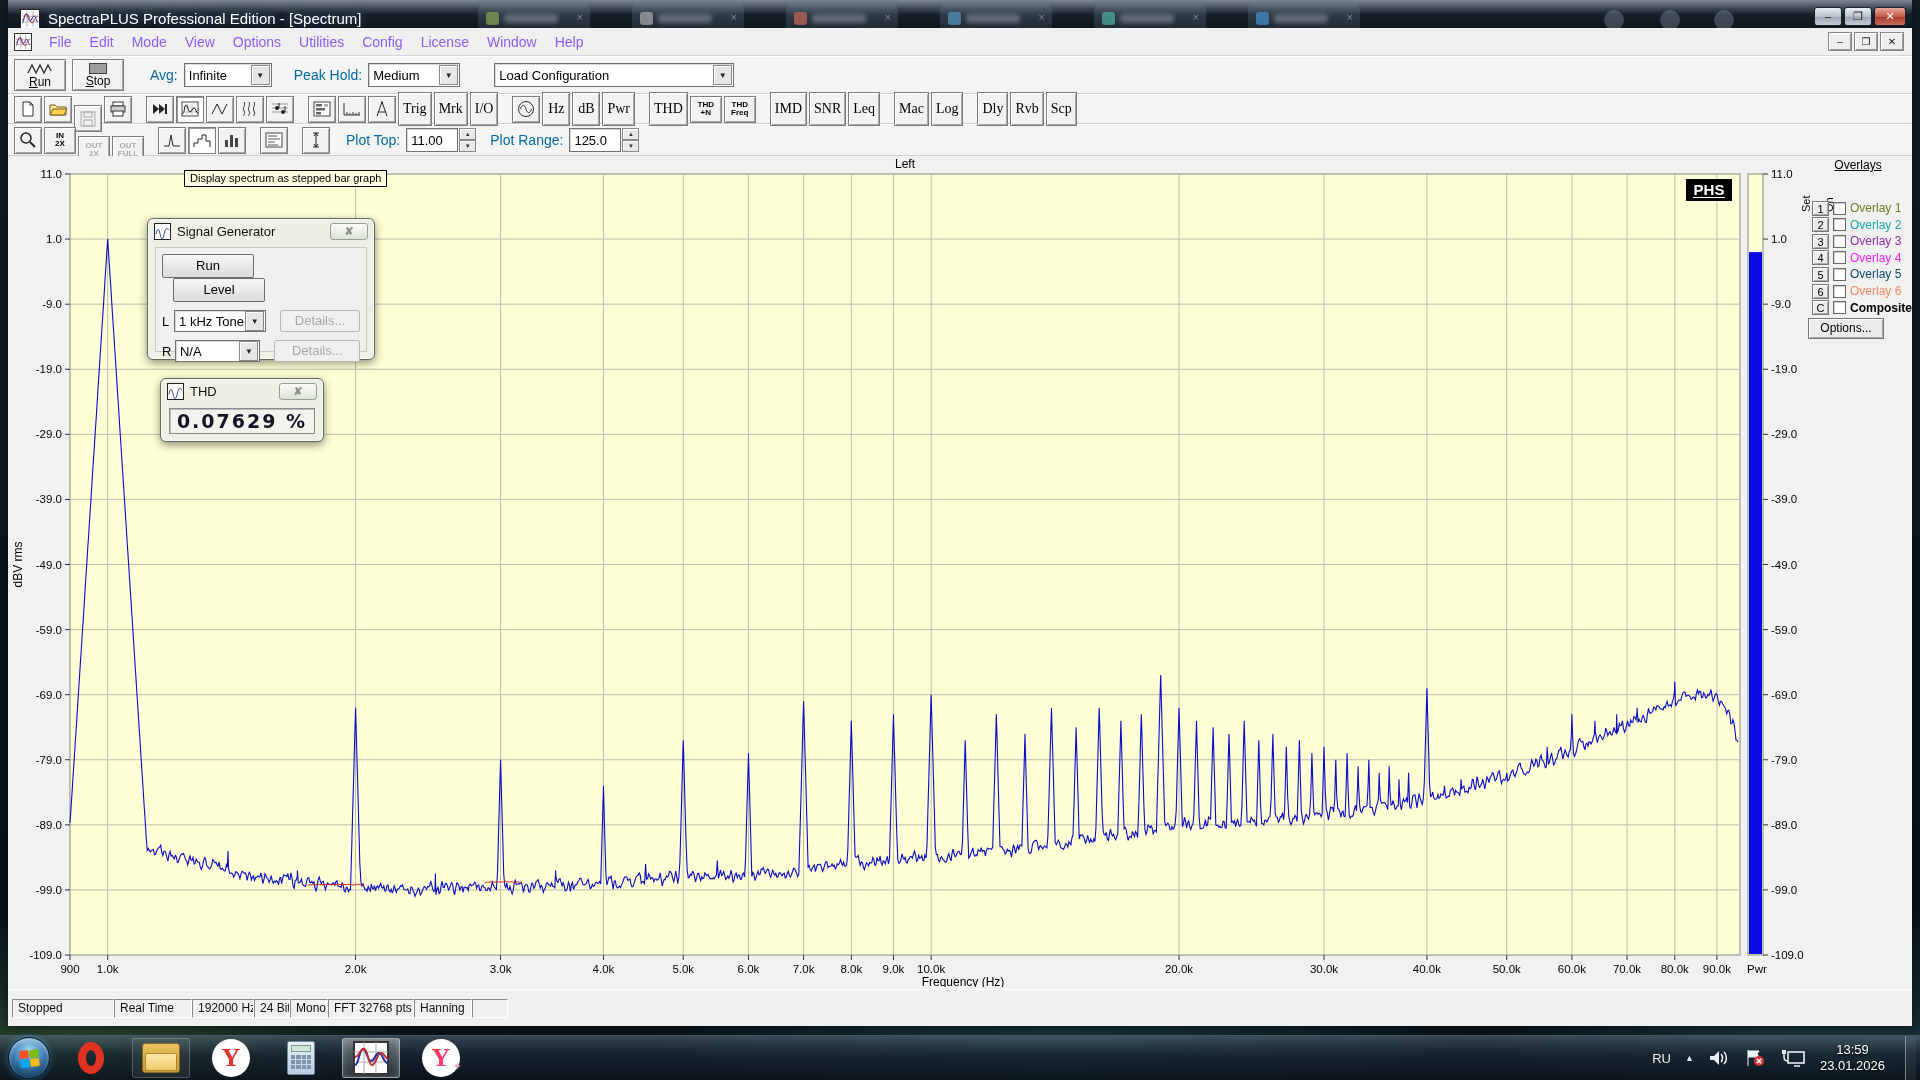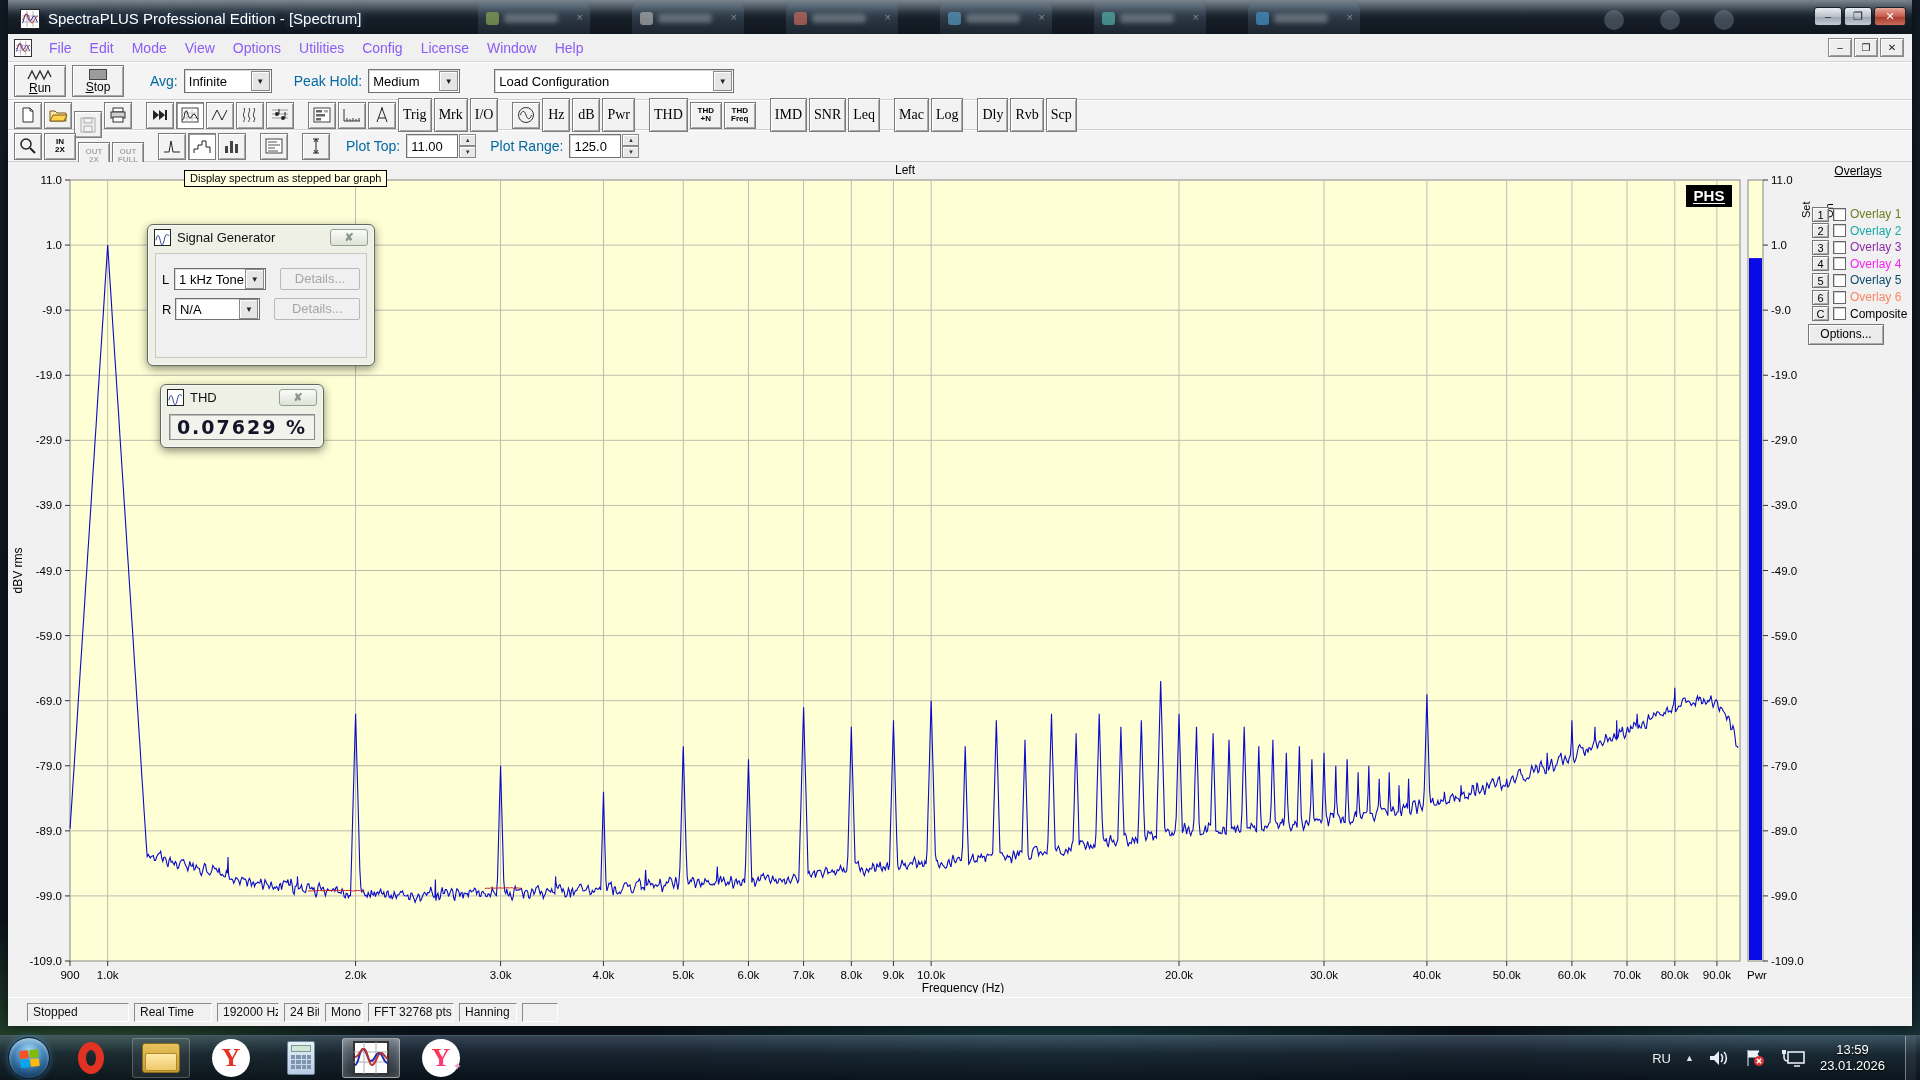--- a/index.html
+++ b/index.html
@@ -10,21 +10,21 @@
       radial-gradient(600px 240px at 55% 100%, rgba(40,130,120,.40), transparent 70%),
       radial-gradient(500px 260px at 95% 100%, rgba(60,150,140,.35), transparent 70%),
       linear-gradient(180deg,#131c26 0%,#0d1620 60%,#0a121b 100%);
     position:relative;
   }
 
   
   .app-window{ position:absolute; left:8px; top:0; width:1904px; height:1026px; background:#f0f0f0; box-shadow:0 0 12px rgba(0,0,0,.6); }
 
   
-  .titlebar{ position:relative; height:34px; background:linear-gradient(180deg,#55636f 0%,#2b3742 30%,#161e27 55%,#10161e 100%); overflow:hidden; }
+  .titlebar{ position:relative; height:28px; background:linear-gradient(180deg,#55636f 0%,#2b3742 30%,#161e27 55%,#10161e 100%); overflow:hidden; }
   .titlebar .shine{ position:absolute; left:0; top:0; right:0; height:14px; background:linear-gradient(180deg,rgba(255,255,255,.22),rgba(255,255,255,0)); }
   .app-icon{ position:absolute; left:12px; top:9px; width:20px; height:20px; background:#fff; border:1px solid #222; }
   .title-text{ position:absolute; left:40px; top:10px; color:#fff; font-size:15px; text-shadow:0 0 6px rgba(120,180,255,.6),0 1px 2px #000; white-space:nowrap; }
   .bg-tabs{ position:absolute; left:470px; top:3px; height:34px; display:flex; gap:42px; opacity:.85; }
   .bg-tab{ width:112px; height:32px; border-radius:7px 7px 0 0; background:linear-gradient(180deg,rgba(110,130,150,.45),rgba(45,60,75,.45)); position:relative; }
   .bg-tab .fav{ position:absolute; left:8px; top:9px; width:13px; height:13px; border-radius:3px; opacity:.8; }
   .bg-tab .smear{ position:absolute; left:26px; top:11px; width:54px; height:9px; background:rgba(230,238,245,.35); filter:blur(2px); border-radius:4px; }
   .bg-tab .tx{ position:absolute; right:7px; top:8px; color:rgba(255,255,255,.45); font-size:11px; }
   .bg-circle{ position:absolute; top:10px; width:20px; height:20px; border-radius:50%; background:rgba(190,210,230,.25); }
   .caption-buttons{ position:absolute; right:6px; top:7px; display:flex; gap:2px; }
@@ -87,21 +87,21 @@
   .dlg-close{ margin-left:auto; width:38px; height:17px; border:1px solid #93a093; border-radius:3px; background:linear-gradient(180deg,#fbfcf8,#dde3d8); color:#8b968b; font-weight:bold; font-size:11px; text-align:center; line-height:15px; }
   .sg-body{ position:absolute; left:7px; right:7px; top:28px; bottom:7px; background:#f0f0f0; border:1px solid #c7cbbe; padding:6px; }
   .sg-btn{ width:92px; height:24px; display:inline-block; background:linear-gradient(180deg,#f6f6f6,#dcdcdc); border:1px solid #6e6e6e; border-radius:2px; font-size:13px; text-align:center; line-height:22px; color:#000; }
   .sg-row{ display:flex; align-items:center; margin-top:8px; }
   .sg-l{ width:14px; font-size:13px; color:#000; }
   .sg-combo{ width:92px; height:22px; }
   .sg-details{ width:92px; height:22px; margin-left:14px; background:#f0f0f0; border:1px solid #b8b8b8; border-radius:2px; font-size:13px; color:#a6a6a6; text-align:center; line-height:20px; }
   .thd-val{ position:absolute; left:8px; top:29px; width:146px; height:26px; background:#f3f3ee; border:1px solid #8a8a8a; box-shadow:inset 1px 1px 0 #bdbdbd; font-size:19px; font-weight:bold; letter-spacing:2px; color:#141428; text-align:center; line-height:24px; font-family:"DejaVu Sans",sans-serif; }
 
   
-  .statusbar{ position:absolute; left:0; right:0; bottom:0; height:29px; background:#f0f0f0; border-top:1px solid #fff; display:flex; align-items:center; padding-left:19px; gap:5px; }
+  .statusbar{ position:absolute; left:0; right:0; bottom:0; height:37px; background:#f0f0f0; border-top:1px solid #fff; display:flex; align-items:center; padding-left:4px; }
   .st-cell{ height:19px; border:1px solid; border-color:#8a8a8a #fff #fff #8a8a8a; font-size:12px; color:#111; padding:1px 5px 0; white-space:nowrap; overflow:hidden; }
 
   
   .taskbar{ position:absolute; left:0; bottom:0; width:1920px; height:45px; background:linear-gradient(180deg,rgba(90,110,130,.55),rgba(25,38,50,.85) 40%,rgba(10,18,26,.92)); border-top:1px solid rgba(140,170,200,.45); display:flex; align-items:center; }
   .start-orb{ width:42px; height:42px; margin-left:8px; border-radius:50%; background:radial-gradient(circle at 50% 30%,#9fd4f5 0%,#3e7fb5 45%,#123a5e 75%,#0a2richa 100%); background:radial-gradient(circle at 50% 30%,#9fd4f5 0%,#3e7fb5 45%,#123a5e 80%); border:1px solid #0b2134; box-shadow:inset 0 2px 4px rgba(255,255,255,.6), 0 0 6px rgba(80,160,230,.5); position:relative; }
   .flag{ position:absolute; left:11px; top:12px; width:20px; height:18px; transform:rotate(-6deg); display:grid; grid-template-columns:9px 9px; grid-template-rows:8px 8px; gap:1px; }
   .flag i{ border-radius:1px; }
   .task-btn{ width:58px; height:40px; margin-left:12px; display:flex; align-items:center; justify-content:center; border-radius:3px; position:relative; }
   .task-btn.running{ background:rgba(255,255,255,.07); border:1px solid rgba(255,255,255,.22); }
   .task-btn.active{ background:linear-gradient(180deg,rgba(255,255,255,.32),rgba(255,255,255,.10)); border:1px solid rgba(255,255,255,.45); box-shadow:inset 0 0 8px rgba(255,255,255,.25); }
@@ -572,37 +572,41 @@
             <span class="ovl-lbl" style="color: #0c4a6e;">Overlay 5</span>
           </div>
           <div class="ovl-row" style="top: 127px;">
             <div class="ovl-btn">6</div>
             <div class="ovl-chk"></div>
             <span class="ovl-lbl" style="color: rgb(250, 134, 100);">Overlay 6</span>
           </div>
           <div class="ovl-row" style="top: 143.6px;">
             <div class="ovl-btn">C</div>
             <div class="ovl-chk"></div>
-            <span class="ovl-lbl" style="color: rgb(0, 0, 0);">Composite</span>
+            <span class="ovl-lbl" style="color: rgb(0, 0, 0); font-weight: bold;">Composite</span>
           </div>
         </div>
       <div class="ovl-options">Options...</div>
     </div>
 
     <div class="dlg" style="left:139px;top:34px;width:228px;height:142px">
       <div class="dlg-title">
         <div class="dlg-ico">
           <svg class="icon" width="15" height="15" viewBox="0 0 16 16">
             <path d="M1 11c1.5-7 3-7 4.5 0s3 6 4.5-1 2.5-5 5-4" stroke="#223a8c" fill="none"></path>
           </svg>
         </div>
         <span class="dlg-name">Signal Generator</span>
         <div class="dlg-close">✘</div>
       </div>
       <div class="sg-body">
+        <div>
+          <span class="sg-btn">Run</span>
+          <span class="sg-btn" style="margin-left:11px">Level</span>
+        </div>
         <div class="sg-row">
           <span class="sg-l">L</span>
           <div class="combo sg-combo">
             <span class="ctext">1 kHz Tone</span>
             <span class="carrow">▼</span>
           </div>
           <span class="sg-details">Details...</span>
         </div>
         <div class="sg-row">
           <span class="sg-l">R</span>

